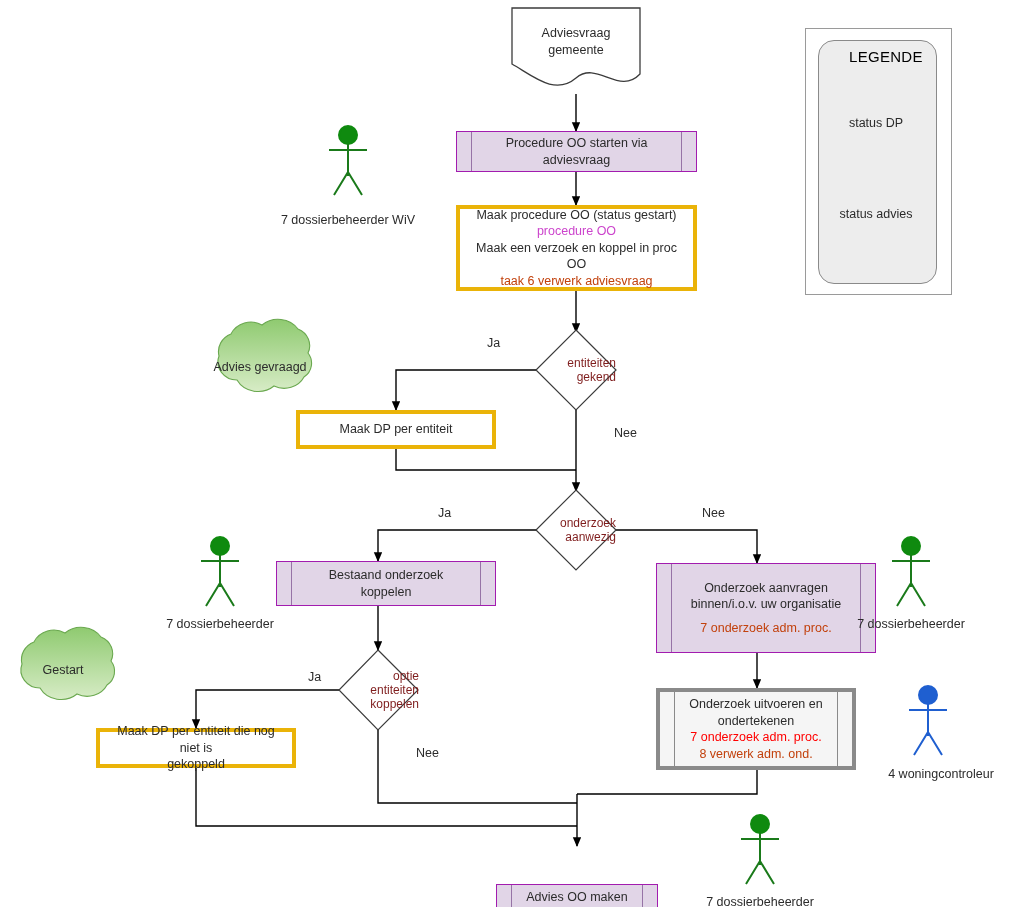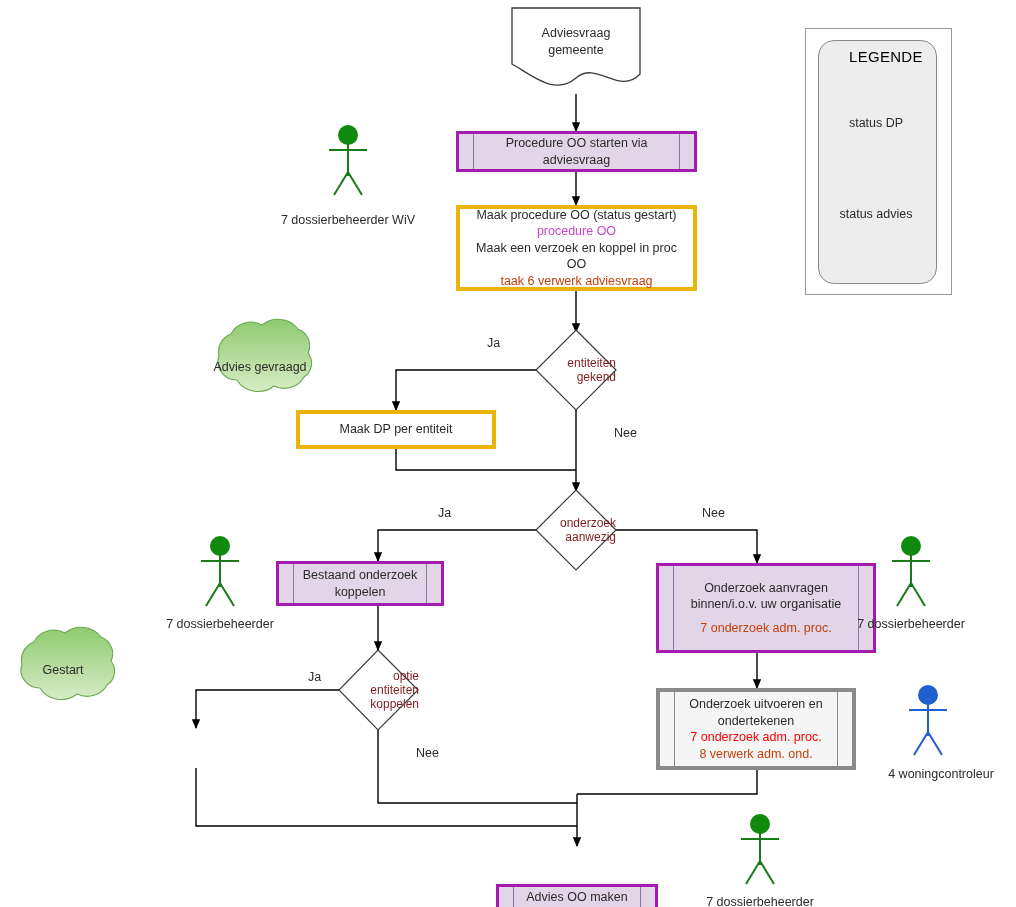--- a/index.html
+++ b/index.html
@@ -43,21 +43,21 @@
     line-height: 1.32;
     padding: 2px 6px;
   }
   .rect.gray {
     background: #f5f5f5;
     border-color: #8a8a8a;
   }
   
   .subproc {
     background: #e1d5e7;
-    border: 3px solid #a21caf;
+    border: 1px solid #a21caf;
     display: flex;
     align-items: center;
     justify-content: center;
     text-align: center;
     font-size: 12.5px;
     color: #2b2b2b;
     line-height: 1.32;
   }
   .subproc .bar-l,
   .subproc .bar-r {
@@ -341,21 +341,21 @@
       <span>koppelen</span>
     </div>
   </div>
 
   <div class="node rect" style="left:296px; top:410px; width:200px; height:39px;">
     <div class="inner">
       <span>Maak DP per entiteit</span>
     </div>
   </div>
 
-  <div class="node subproc" style="left:276px; top:561px; width:168px; height:45px;justify-content:center;">
+  <div class="node subproc" style="left:276px; top:561px; width:220px; height:45px;justify-content:center;">
     <span class="bar-l"></span>
     <span class="bar-r"></span>
     <div class="inner">
       <span>Bestaand onderzoek</span><br>
       <span>koppelen</span>
     </div>
   </div>
 
   <div class="node subproc" style="left:656px; top:563px; width:220px; height:90px;">
     <span class="bar-l"></span>
@@ -372,20 +372,26 @@
     <span class="bar-l"></span>
     <span class="bar-r"></span>
     <div class="inner" style="padding:0 18px;">
       <span>Onderzoek uitvoeren en</span><br>
       <span>ondertekenen</span><br>
       <span class="t-red">7 onderzoek adm. proc.</span><br>
       <span class="t-green">8 verwerk adm. ond.</span>
     </div>
   </div>
 
+  <div class="node rect" style="left:96px; top:728px; width:200px; height:40px;">
+    <div class="inner">
+      <span>Maak DP per entiteit die nog niet is</span><br>
+      <span>gekoppeld</span>
+    </div>
+  </div>
 
   <div class="node subproc" style="left:496px; top:884px; width:162px; height:42px;">
     <span class="bar-l"></span>
     <span class="bar-r"></span>
     <div class="inner" style="padding:0 16px;">
       <span>Advies OO maken</span><br>
       <span class="t-red">8 verwerk adm. ond</span>
     </div>
   </div>
 

